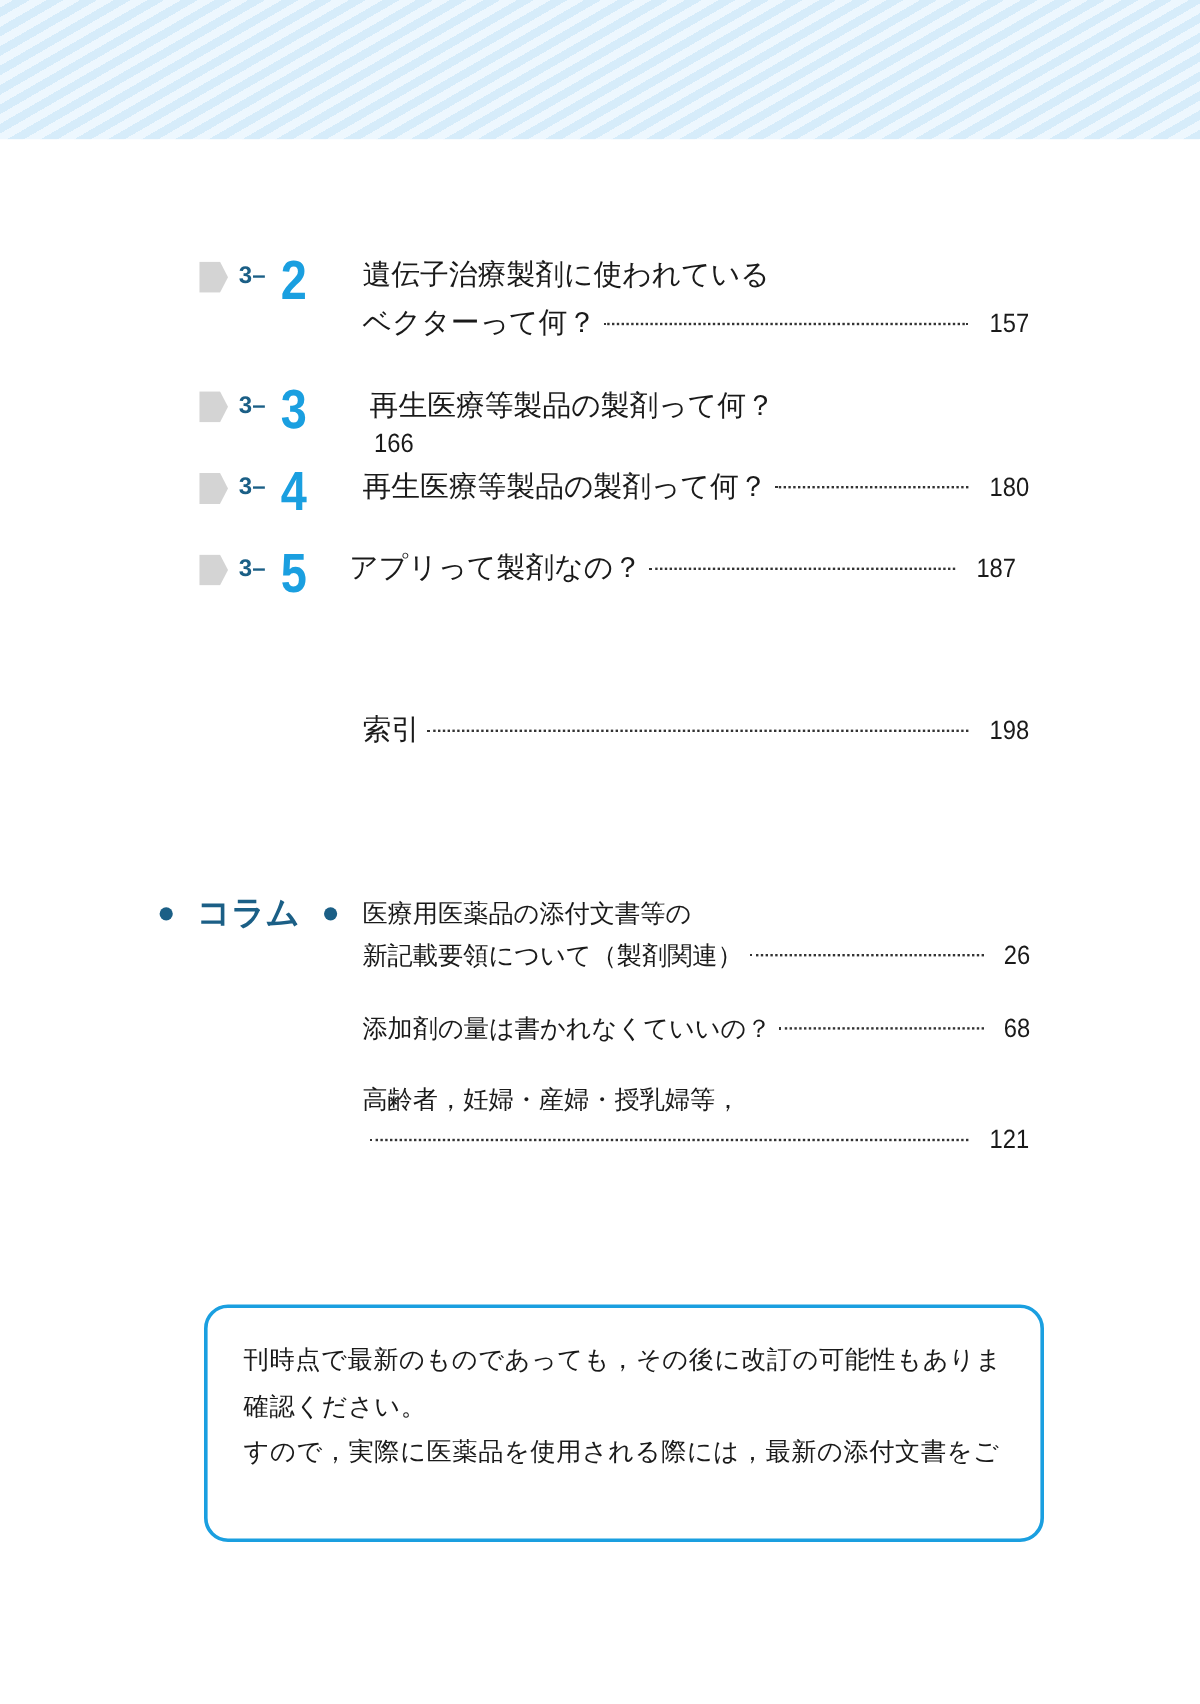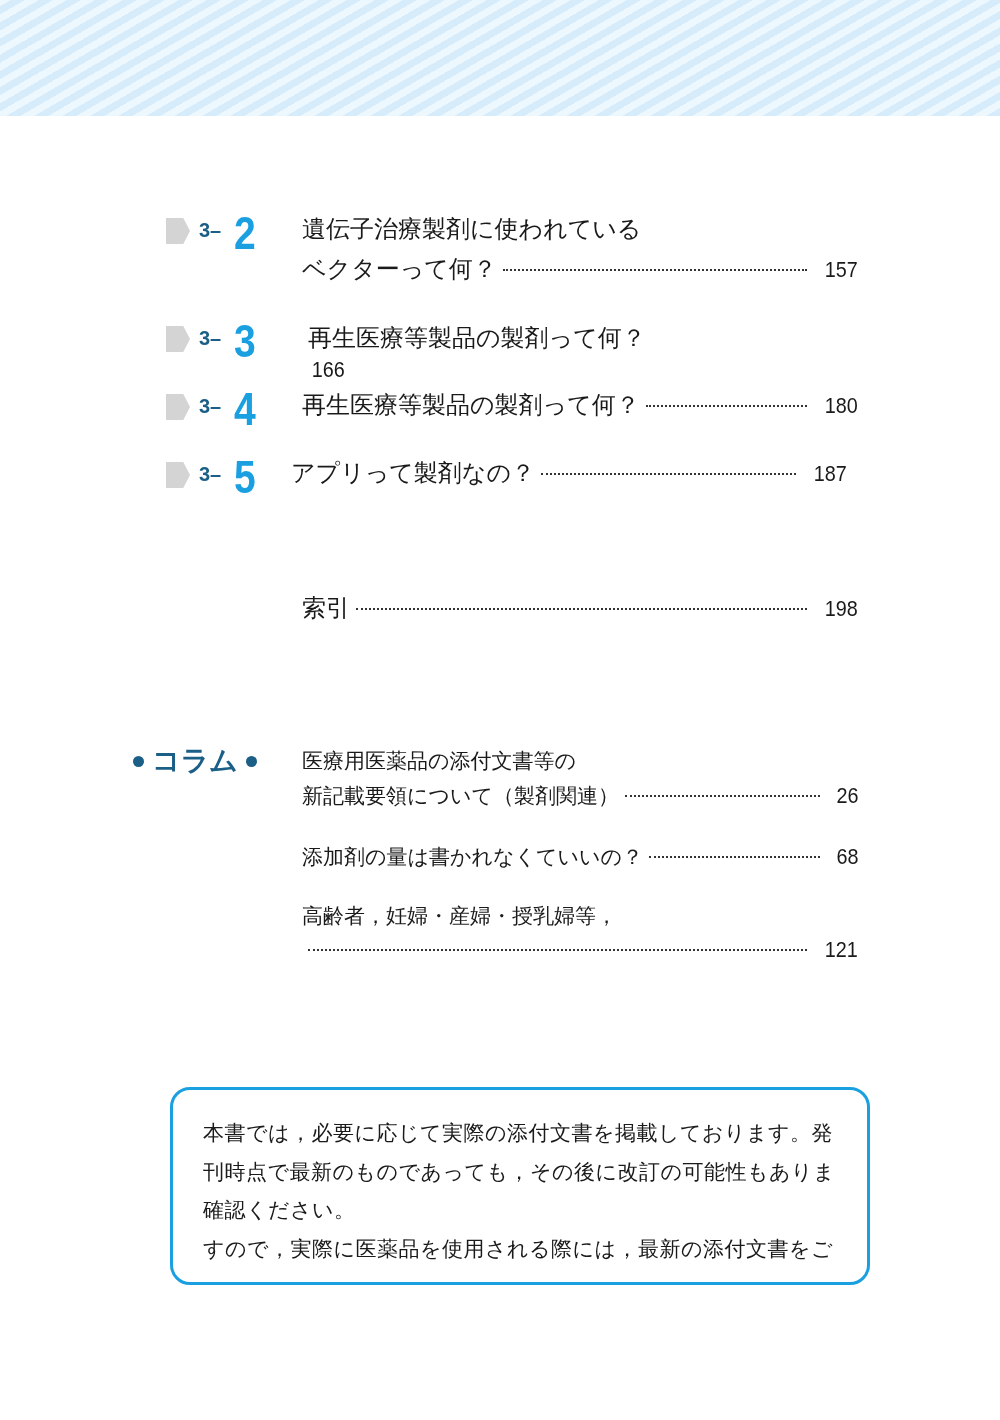--- a/index.html
+++ b/index.html
@@ -46,21 +46,21 @@
       flex: 1; margin: 0 14px 0 6px; height: 2px;
       border-bottom: 2px dotted #333; transform: translateY(-6px);
     }
     .leader-line .page {
       font-family: "Liberation Sans", sans-serif; font-size: 22px;
       white-space: nowrap; transform: scaleX(0.9); transform-origin: right center;
     }
     .column-label {
       position: absolute; left: 133px; top: 742px;
       font-size: 28px; font-weight: bold; color: #1b5f86;
-      display: flex; align-items: center; gap: 8px;
+      display: flex; align-items: center; gap: 20px;
     }
     .column-label .dot {
       width: 11px; height: 11px; border-radius: 50%; background: #1b5f86;
       display: inline-block;
     }
     .col-item { font-size: 21px; }
     .col-item .title-line { font-size: 21px; }
     .col-item .leader-line { font-size: 21px; text-align: right; }
     .notice-box {
       position: absolute; left: 170px; top: 1087px; width: 700px; height: 198px;
@@ -155,17 +155,16 @@
 
 <div class="entry col-item" style="top:901px;">
   <div class="title-line" style="top:0px;">高齢者，妊婦・産婦・授乳婦等，</div>
   <div class="leader-line" style="left:302px; width:556px; top:34px;">
     <span class="dots"></span>
     <span class="page">121</span>
   </div>
 </div>
 
 <div class="notice-box">
-  <p>本書では，必要に応じて実際の添付文書を掲載しております。発</p>
   <p>刊時点で最新のものであっても，その後に改訂の可能性もありま</p>
   <p>確認ください。</p>
   <p>すので，実際に医薬品を使用される際には，最新の添付文書をご</p>
 </div>
 
 </body></html>

